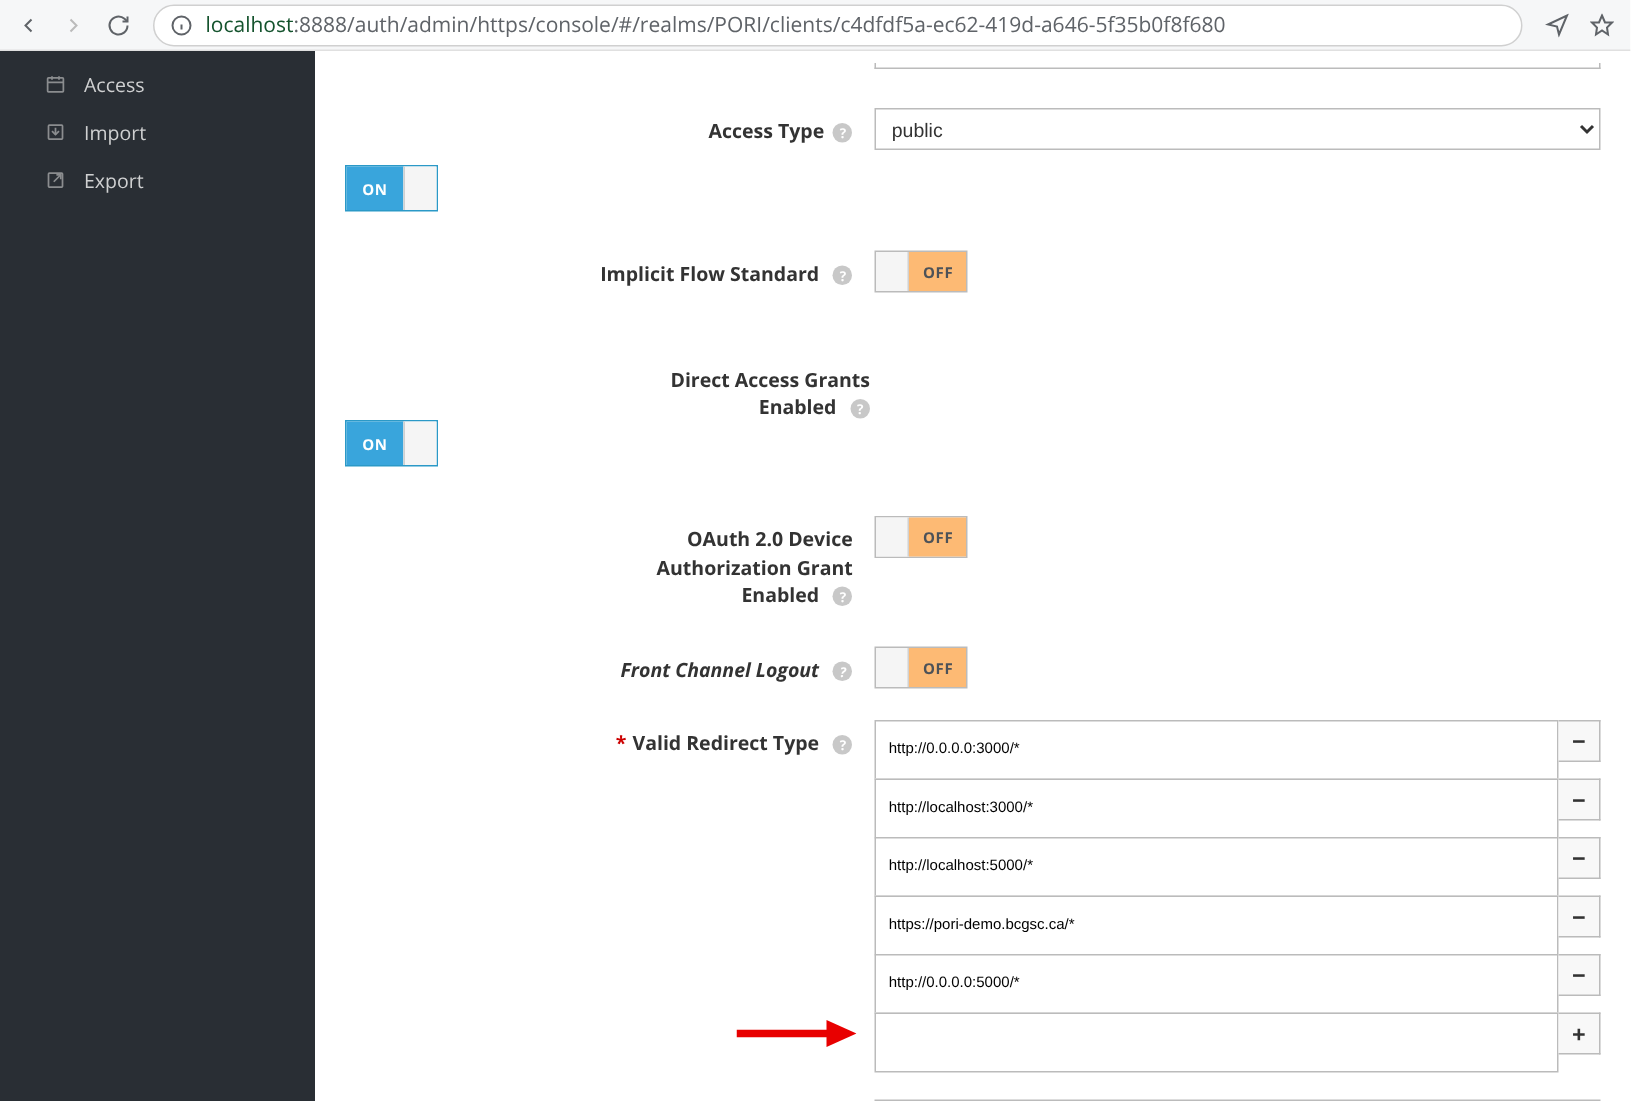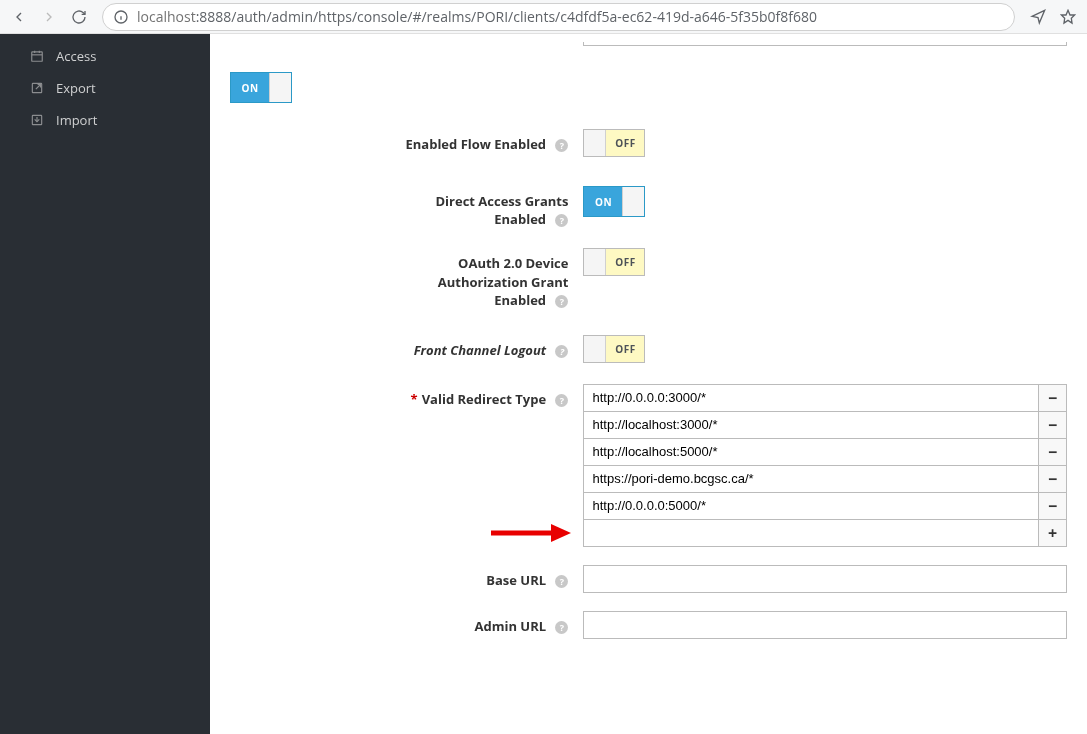--- a/index.html
+++ b/index.html
@@ -1,46 +1,46 @@
 <!DOCTYPE html>
 <html><head>
 <meta charset="utf-8">
 <style>
 * { box-sizing: border-box; margin: 0; padding: 0; }
 body { font-family: "Open Sans", Arial, sans-serif; font-size: 13px; color: #333; background: #fff; }
 .browser-bar { display: flex; align-items: center; height: 34px; background: #f6f7f8; border-bottom: 1px solid #e0e0e0; padding: 0 6px; gap: 4px; }
 .nav-icon { width: 26px; height: 26px; display: flex; align-items: center; justify-content: center; color: #5f6368; cursor: pointer; border-radius: 13px; }
 .nav-icon.disabled { color: #bbb; cursor: default; }
 .addr-bar { flex: 1; display: flex; align-items: center; background: #fff; border: 1px solid #d0d0d0; border-radius: 16px; height: 28px; padding: 0 10px; margin: 0 6px; color: #5f6368; font-size: 14px; overflow: hidden; white-space: nowrap; }
-.addr-host-strong { color: #737373; }
+.addr-host-strong { color: #14532d; }
 .right-actions { display: flex; gap: 4px; }
 .app { display: flex; height: calc(100vh - 34px); min-height: 700px; }
 .sidebar { width: 210px; background: #292e34; color: #cfd0d1; flex-shrink: 0; padding-top: 6px; }
 .sidebar-item { display: flex; align-items: center; height: 32px; padding: 0 14px 0 30px; font-size: 13px; color: #cfd0d1; cursor: pointer; }
 .sidebar-icn { width: 14px; height: 14px; margin-right: 12px; display: inline-flex; align-items: center; justify-content: center; color: #8b8d8f; }
 .content { flex: 1; overflow: auto; padding: 0 20px 40px; }
 .form-row { display: flex; align-items: flex-start; margin-top: 10px; min-height: 28px; }
 .form-row.first { margin-top: 8px; }
 .lbl { width: 365px; text-align: right; padding-right: 15px; padding-top: 6px; font-weight: 700; font-size: 13px; color: #333; line-height: 1.4; display: flex; justify-content: flex-end; align-items: flex-start; }
 .lbl-text { display: inline; }
 .req-star { color: #c00; margin-right: 4px; }
 .help-ic { display: inline-block; width: 13px; height: 13px; border-radius: 50%; background: #c8c8c8; color: #fff; font-size: 9px; line-height: 13px; text-align: center; margin-left: 6px; font-weight: 700; vertical-align: middle; }
 .ctrl { width: 500px; }
 select.fc { width: 100%; height: 28px; border: 1px solid #bbb; background: #fff; padding: 0 6px; font-size: 13px; color: #333; appearance: auto; }
 .switch-wrap { display: inline-block; }
 .switch-track-on { display: flex; width: 62px; height: 31px; border: 1px solid #2b99c7; }
 .switch-on { width: 38px; background: #39a5dc; color: #fff; font-size: 10px; font-weight: 700; display: flex; align-items: center; justify-content: center; letter-spacing: 0.5px; }
 .switch-handle { width: 22px; background: #f5f5f5; border-left: 1px solid #d0d0d0; }
 .switch-track-off { display: flex; width: 62px; height: 28px; border: 1px solid #bbb; }
 .switch-handle-off { width: 22px; background: #f5f5f5; border-right: 1px solid #d0d0d0; }
-.switch-off { width: 38px; background: #fef9c3; color: #4d5258; font-size: 10px; font-weight: 700; display: flex; align-items: center; justify-content: center; letter-spacing: 0.5px; }
+.switch-off { width: 38px; background: #fdba74; color: #4d5258; font-size: 10px; font-weight: 700; display: flex; align-items: center; justify-content: center; letter-spacing: 0.5px; }
 input.fc-text { width: 100%; height: 28px; border: 1px solid #bbb; padding: 0 8px; font-size: 13px; color: #333; background: #fff; outline: none; }
 .multi-row { display: flex; margin-top: -1px; }
 .multi-row.first-row { margin-top: 0; }
-.multi-row input { flex: 1; height: 28px; border: 1px solid #bbb; padding: 0 8px; font-size: 13px; }
+.multi-row input { flex: 1; height: 40px; border: 1px solid #bbb; padding: 0 8px; font-size: 10px; }
 .multi-btn { width: 28px; height: 28px; border: 1px solid #bbb; border-left: none; background: #f8f8f8; display: flex; align-items: center; justify-content: center; cursor: pointer; font-size: 16px; font-weight: 700; color: #333; line-height: 1; }
 svg.ic { width: 16px; height: 16px; }
 .lbl-inner { text-align: right; }
 .rel-wrap { position: relative; }
 </style>
 </head>
 <body>
 
 <div class="browser-bar">
   <div class="nav-icon">
@@ -91,86 +91,96 @@
             <line x1="8" y1="3" x2="8" y2="7"></line>
             <line x1="16" y1="3" x2="16" y2="7"></line>
           </svg>
       </span>
       <span>Access</span>
     </div>
     <div class="sidebar-item">
       <span class="sidebar-icn">
         <svg viewBox="0 0 24 24" width="14" height="14" fill="none" stroke="currentColor" stroke-width="2">
             <rect x="4" y="4" width="16" height="16" rx="1"></rect>
+            <polyline points="8 11 12 15 16 11"></polyline>
+            <line x1="12" y1="7" x2="12" y2="15"></line>
+          </svg>
+      </span>
+      <span>Import</span>
+    </div>
+    <div class="sidebar-item">
+      <span class="sidebar-icn">
+        <svg viewBox="0 0 24 24" width="14" height="14" fill="none" stroke="currentColor" stroke-width="2">
+            <rect x="4" y="4" width="16" height="16" rx="1"></rect>
             <polyline points="10 14 18 6"></polyline>
             <polyline points="13 6 18 6 18 11"></polyline>
           </svg>
       </span>
       <span>Export</span>
     </div>
-    <div class="sidebar-item">
-      <span class="sidebar-icn">
-        <svg viewBox="0 0 24 24" width="14" height="14" fill="none" stroke="currentColor" stroke-width="2">
-            <rect x="4" y="4" width="16" height="16" rx="1"></rect>
-            <polyline points="8 11 12 15 16 11"></polyline>
-            <line x1="12" y1="7" x2="12" y2="15"></line>
-          </svg>
-      </span>
-      <span>Import</span>
-    </div>
   </div>
 
   <div class="content rel-wrap">
 
   <div class="form-row first" style="margin-top:0;">
     <div class="lbl"></div>
     <div class="ctrl"><input class="fc-text" style="border-top: none; height: 4px; padding: 0px;"></div>
   </div>
 
+  <div class="form-row">
+    <div class="lbl">
+          <div class="lbl-inner"><span class="lbl-text">Access Type</span><span class="help-ic">?</span></div>
+        </div>
+    <div class="ctrl">
+      <select class="fc">
+        <option>public</option>
+      </select>
+    </div>
+  </div>
 
   <div class="form-row">
     <div class="ctrl">
       <div class="switch-wrap">
         <div class="switch-track-on">
               <div class="switch-on">ON</div>
               <div class="switch-handle"></div>
             </div>
       </div>
     </div>
   </div>
 
   <div class="form-row" style="margin-top:26px;">
     <div class="lbl">
-          <div class="lbl-inner" style="max-width:200px;"><span class="lbl-text">Enabled Flow Enabled</span> <span class="help-ic">?</span></div>
+          <div class="lbl-inner" style="max-width:200px;"><span class="lbl-text">Implicit Flow Standard</span> <span class="help-ic">?</span></div>
         </div>
     <div class="ctrl">
       <div class="switch-wrap">
         <div class="switch-track-off">
               <div class="switch-handle-off"></div>
               <div class="switch-off">OFF</div>
             </div>
       </div>
     </div>
   </div>
 
-  <div class="form-row" style="margin-top:26px;">
+  <div class="form-row" style="margin-top:40px;flex-direction:column;">
     <div class="lbl">
           <div class="lbl-inner" style="max-width:160px;"><span class="lbl-text">Direct Access Grants Enabled</span> <span class="help-ic">?</span></div>
         </div>
     <div class="ctrl">
       <div class="switch-wrap">
         <div class="switch-track-on">
               <div class="switch-on">ON</div>
               <div class="switch-handle"></div>
             </div>
       </div>
     </div>
   </div>
 
-  <div class="form-row" style="margin-top:20px;">
+  <div class="form-row" style="margin-top:33px;">
     <div class="lbl">
           <div class="lbl-inner" style="max-width:160px;"><span class="lbl-text">OAuth 2.0 Device Authorization Grant Enabled</span> <span class="help-ic">?</span></div>
         </div>
     <div class="ctrl">
       <div class="switch-wrap">
         <div class="switch-track-off">
               <div class="switch-handle-off"></div>
               <div class="switch-off">OFF</div>
             </div>
       </div>

